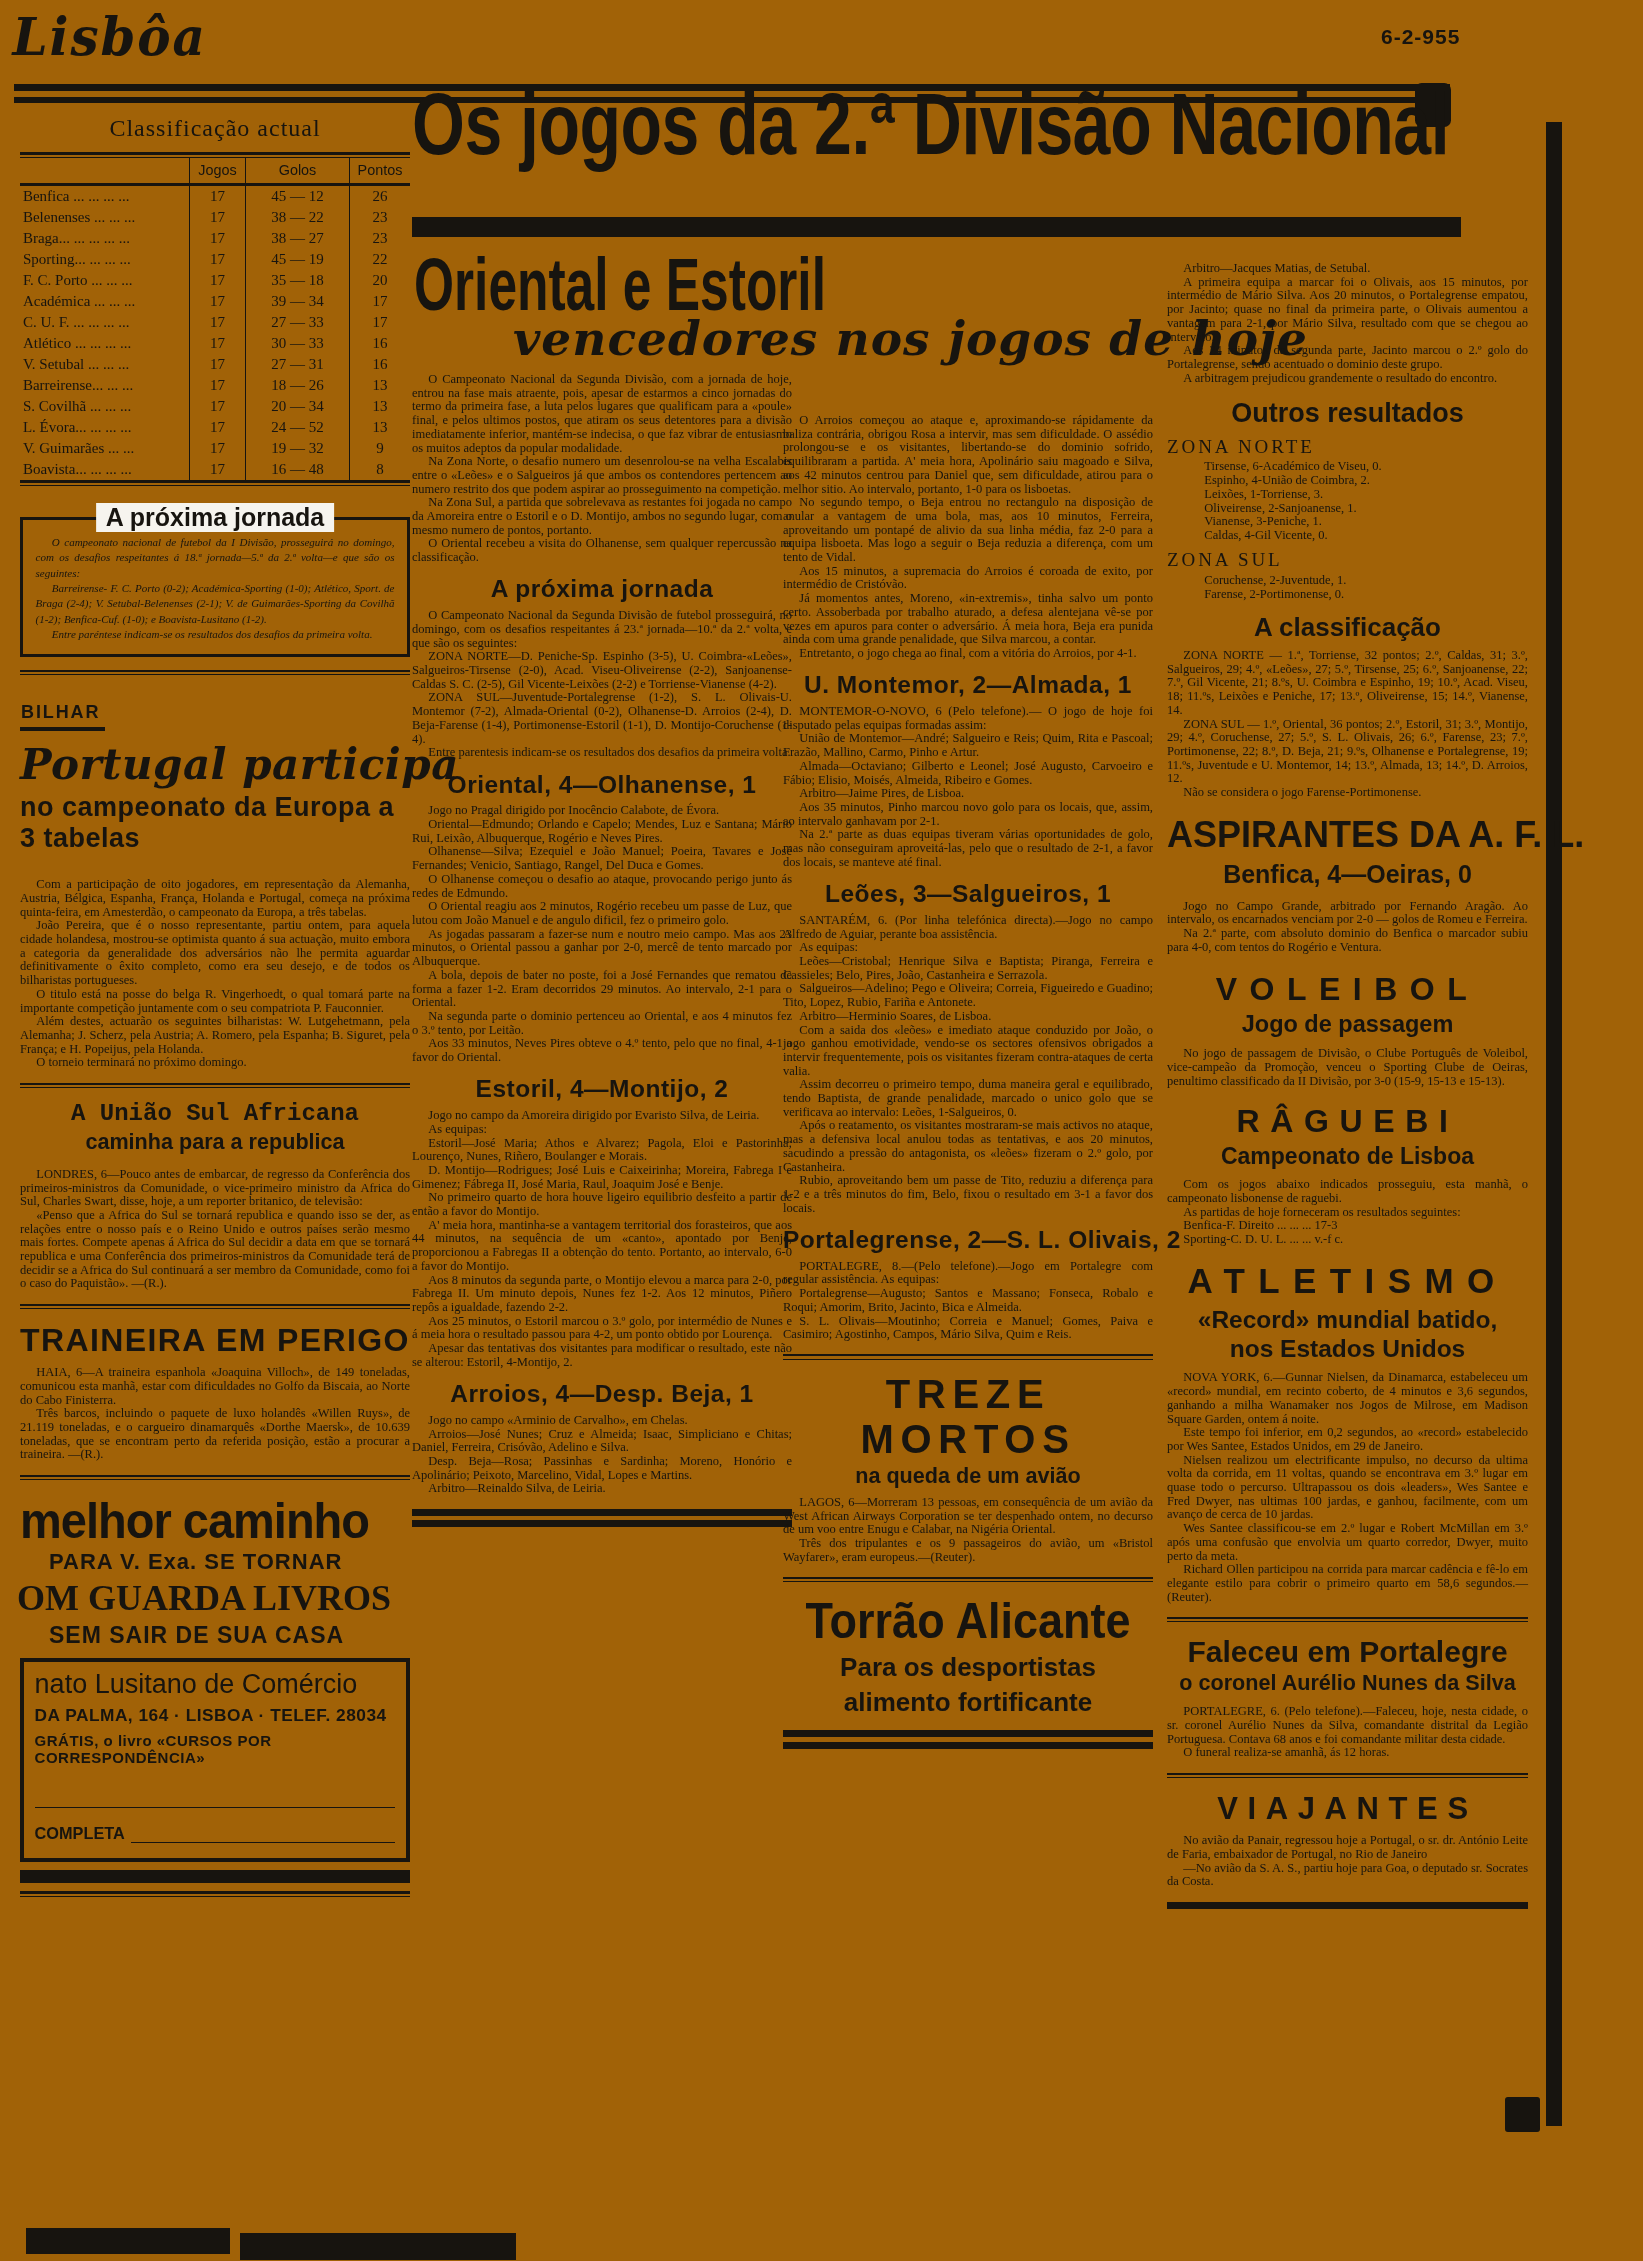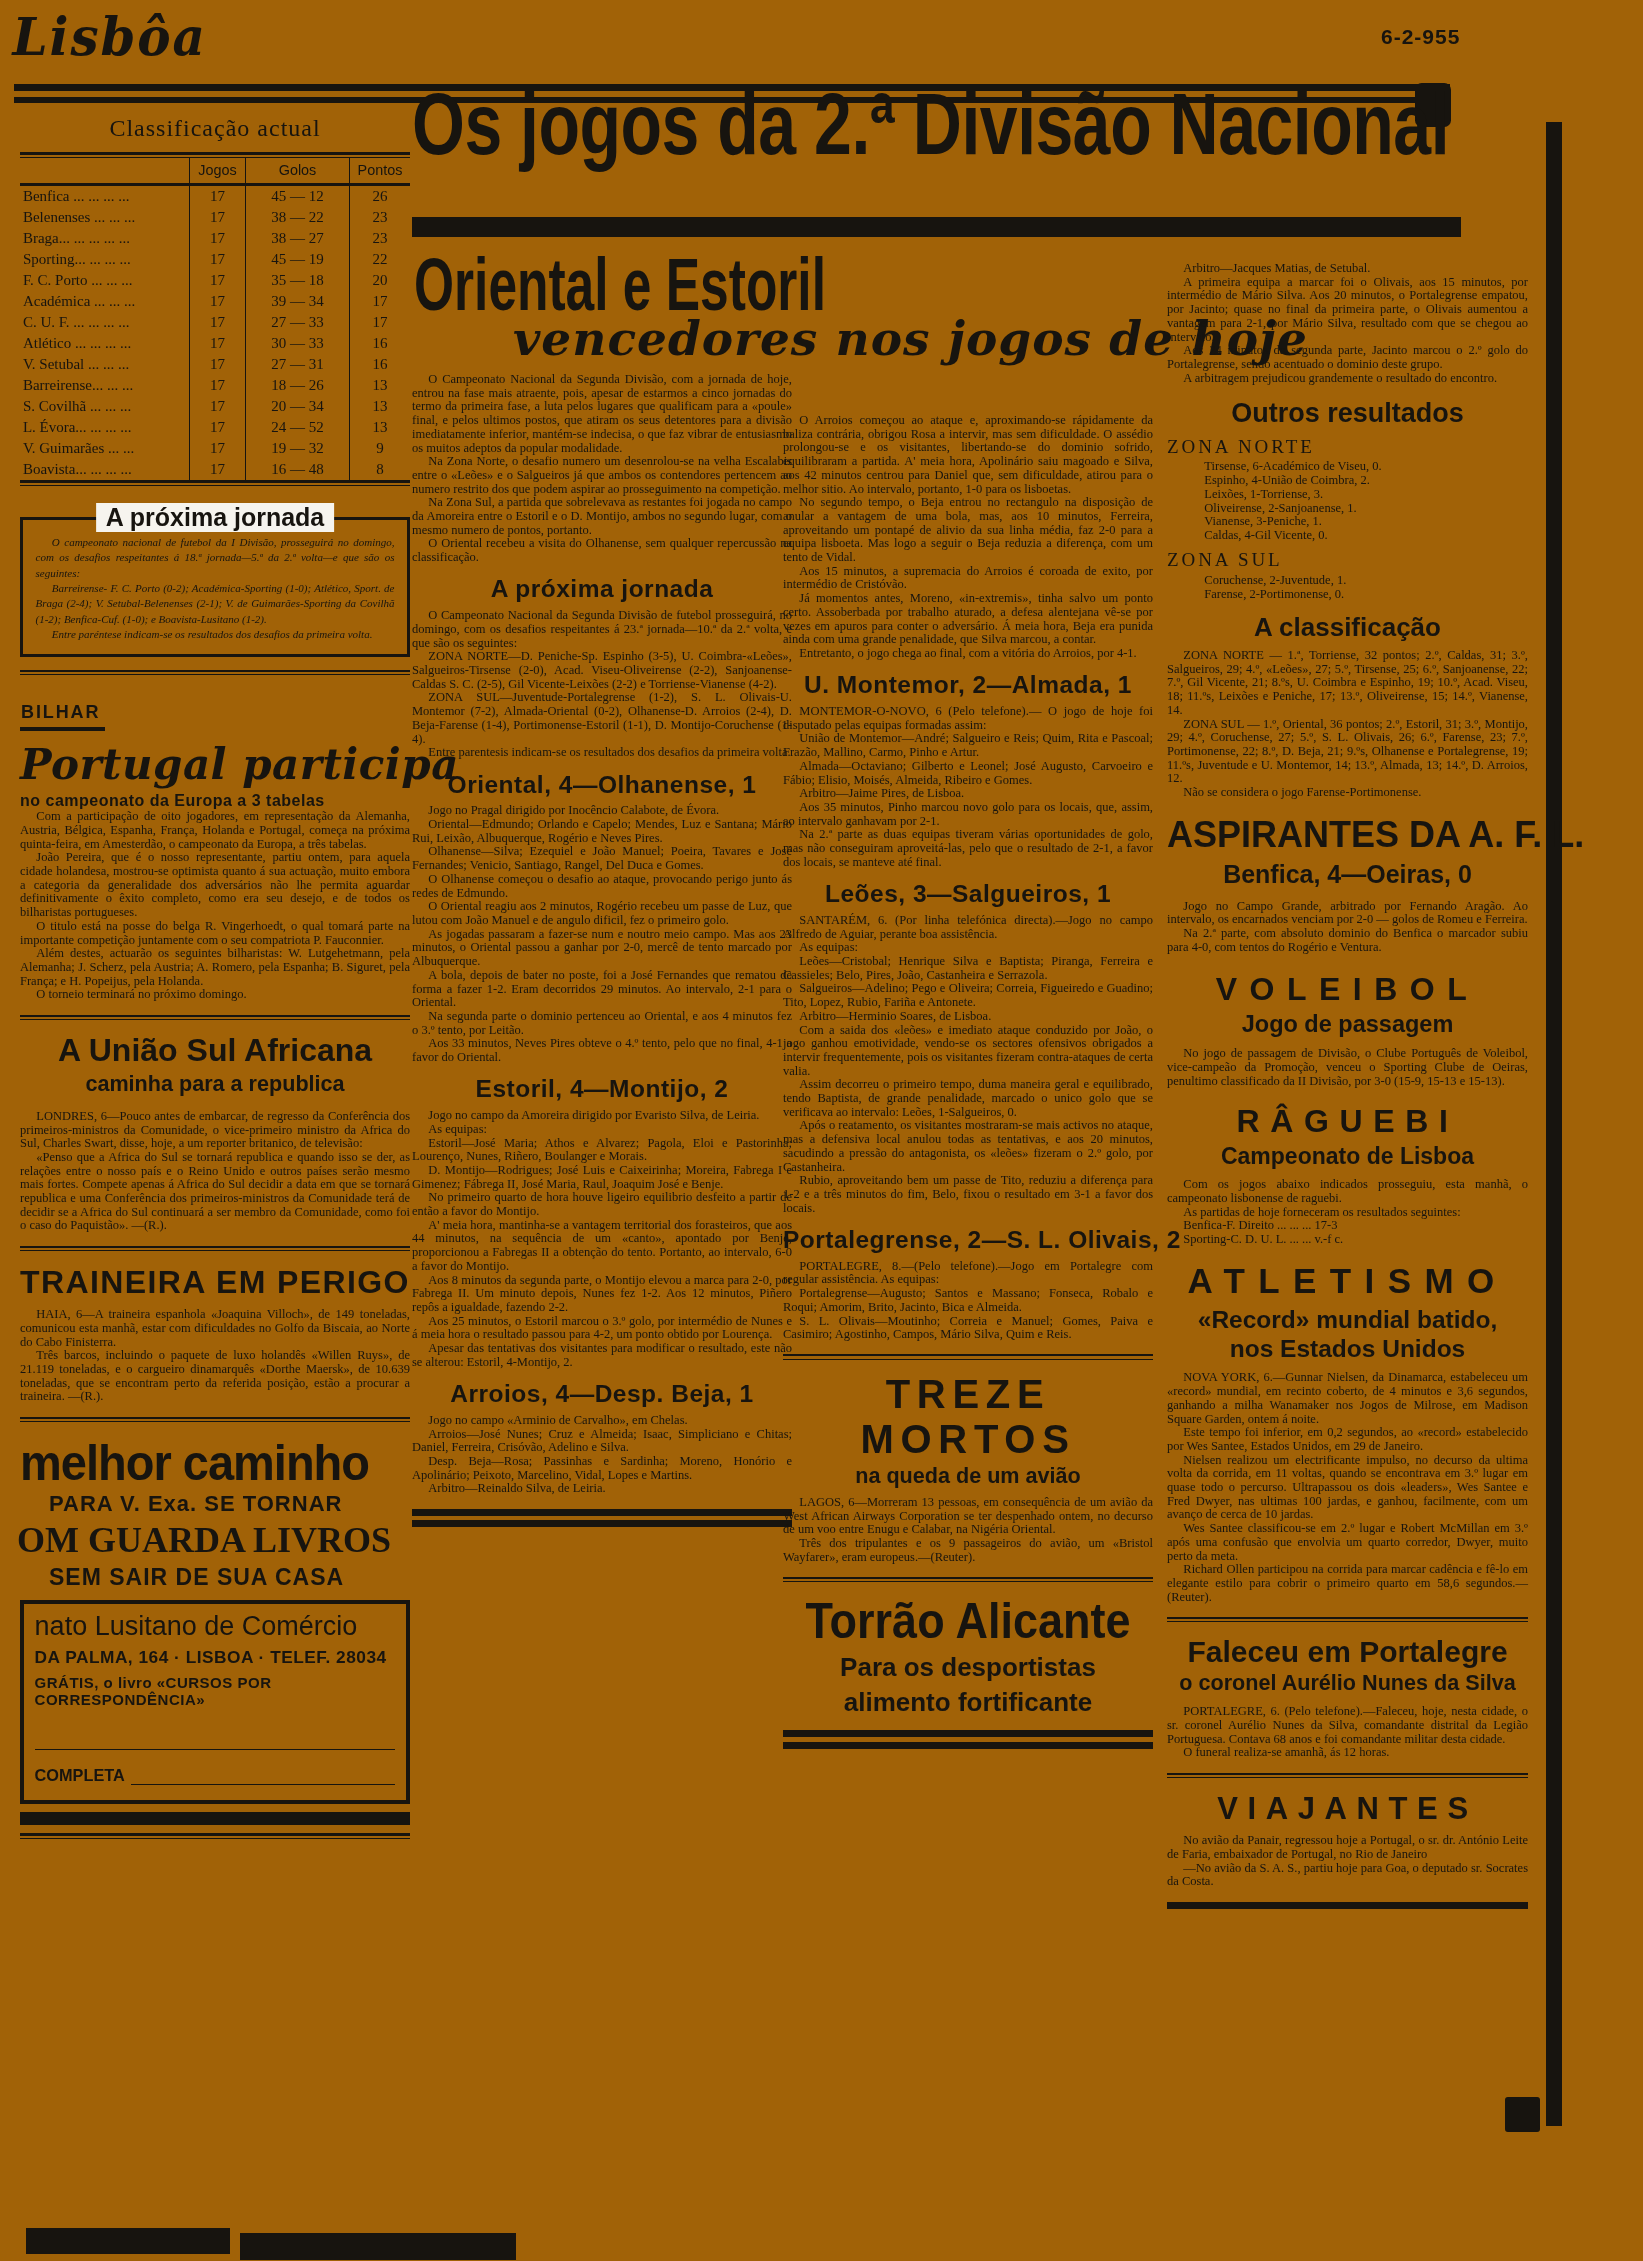--- a/index.html
+++ b/index.html
@@ -30,22 +30,22 @@
   .t-p{width:60px;text-align:center;border-left:1.9px solid #17140f;}
   .thead{font-size:14.4px;line-height:25px;border-bottom:3.4px solid #17140f;}
   .pj-box{position:relative;border:3.4px solid #17140f;margin-top:31px;padding:14.4px 12.5px 11.5px;}
   .pj-title{position:absolute;top:-17.3px;left:50%;transform:translateX(-50%);background:#f6f4ee;
             padding:0 9.6px;font-family:"Liberation Sans",sans-serif;font-weight:bold;font-size:25px;white-space:nowrap;}
   .pj-box p{font-style:italic;font-size:11px;line-height:15.4px;}
   .kicker{display:inline-block;font-weight:bold;font-size:18px;letter-spacing:1.9px;
           border-bottom:4.8px solid #17140f;padding:0 4.8px 3.8px 1px;margin-top:14.4px;}
   .pp-head{font-family:"DejaVu Serif",serif;font-weight:bold;font-style:italic;font-size:42px;
            margin:9.6px 0 2.9px;letter-spacing:0.5px;white-space:nowrap;}
-  .pp-sub{font-weight:bold;font-size:16px;margin-bottom:0;letter-spacing:0.5px;}
-  .afr-head{font-family:Liberation Sans, sans-serif;font-weight:bold;font-size:32px;text-align:center;
+  .pp-sub{font-weight:bold;font-size:27px;margin-bottom:24px;letter-spacing:0.5px;}
+  .afr-head{font-family:Liberation Mono, monospace;font-weight:bold;font-size:24px;text-align:center;
             margin:11.5px 0 1.9px;white-space:nowrap;}
   .afr-sub{font-weight:bold;font-size:21.6px;text-align:center;margin-bottom:12.5px;}
   .tra-head{font-weight:bold;font-size:32px;letter-spacing:1.4px;margin:8.6px 0 7.7px;white-space:nowrap;}
   .ad1{font-weight:bold;font-size:47px;letter-spacing:-1px;margin:12.5px 0 1.9px;white-space:nowrap;transform:scaleY(1.05);}
   .ad2{font-weight:bold;font-size:22px;margin:1.9px 0 1px 29px;letter-spacing:1px;}
   .ad3{font-family:"Liberation Serif",serif;font-weight:bold;font-size:36px;margin:1.9px 0 1px -2.9px;white-space:nowrap;}
   .ad4{font-weight:bold;font-size:23px;margin:2.9px 0 8.6px 29px;letter-spacing:1px;}
   .ad-box{border:4.3px solid #17140f;padding:7.7px 10.6px 14.4px;}
   .ad-school{font-size:27px;white-space:nowrap;}
   .ad-addr{font-weight:bold;font-size:17.3px;margin-top:4.8px;letter-spacing:0.5px;}

